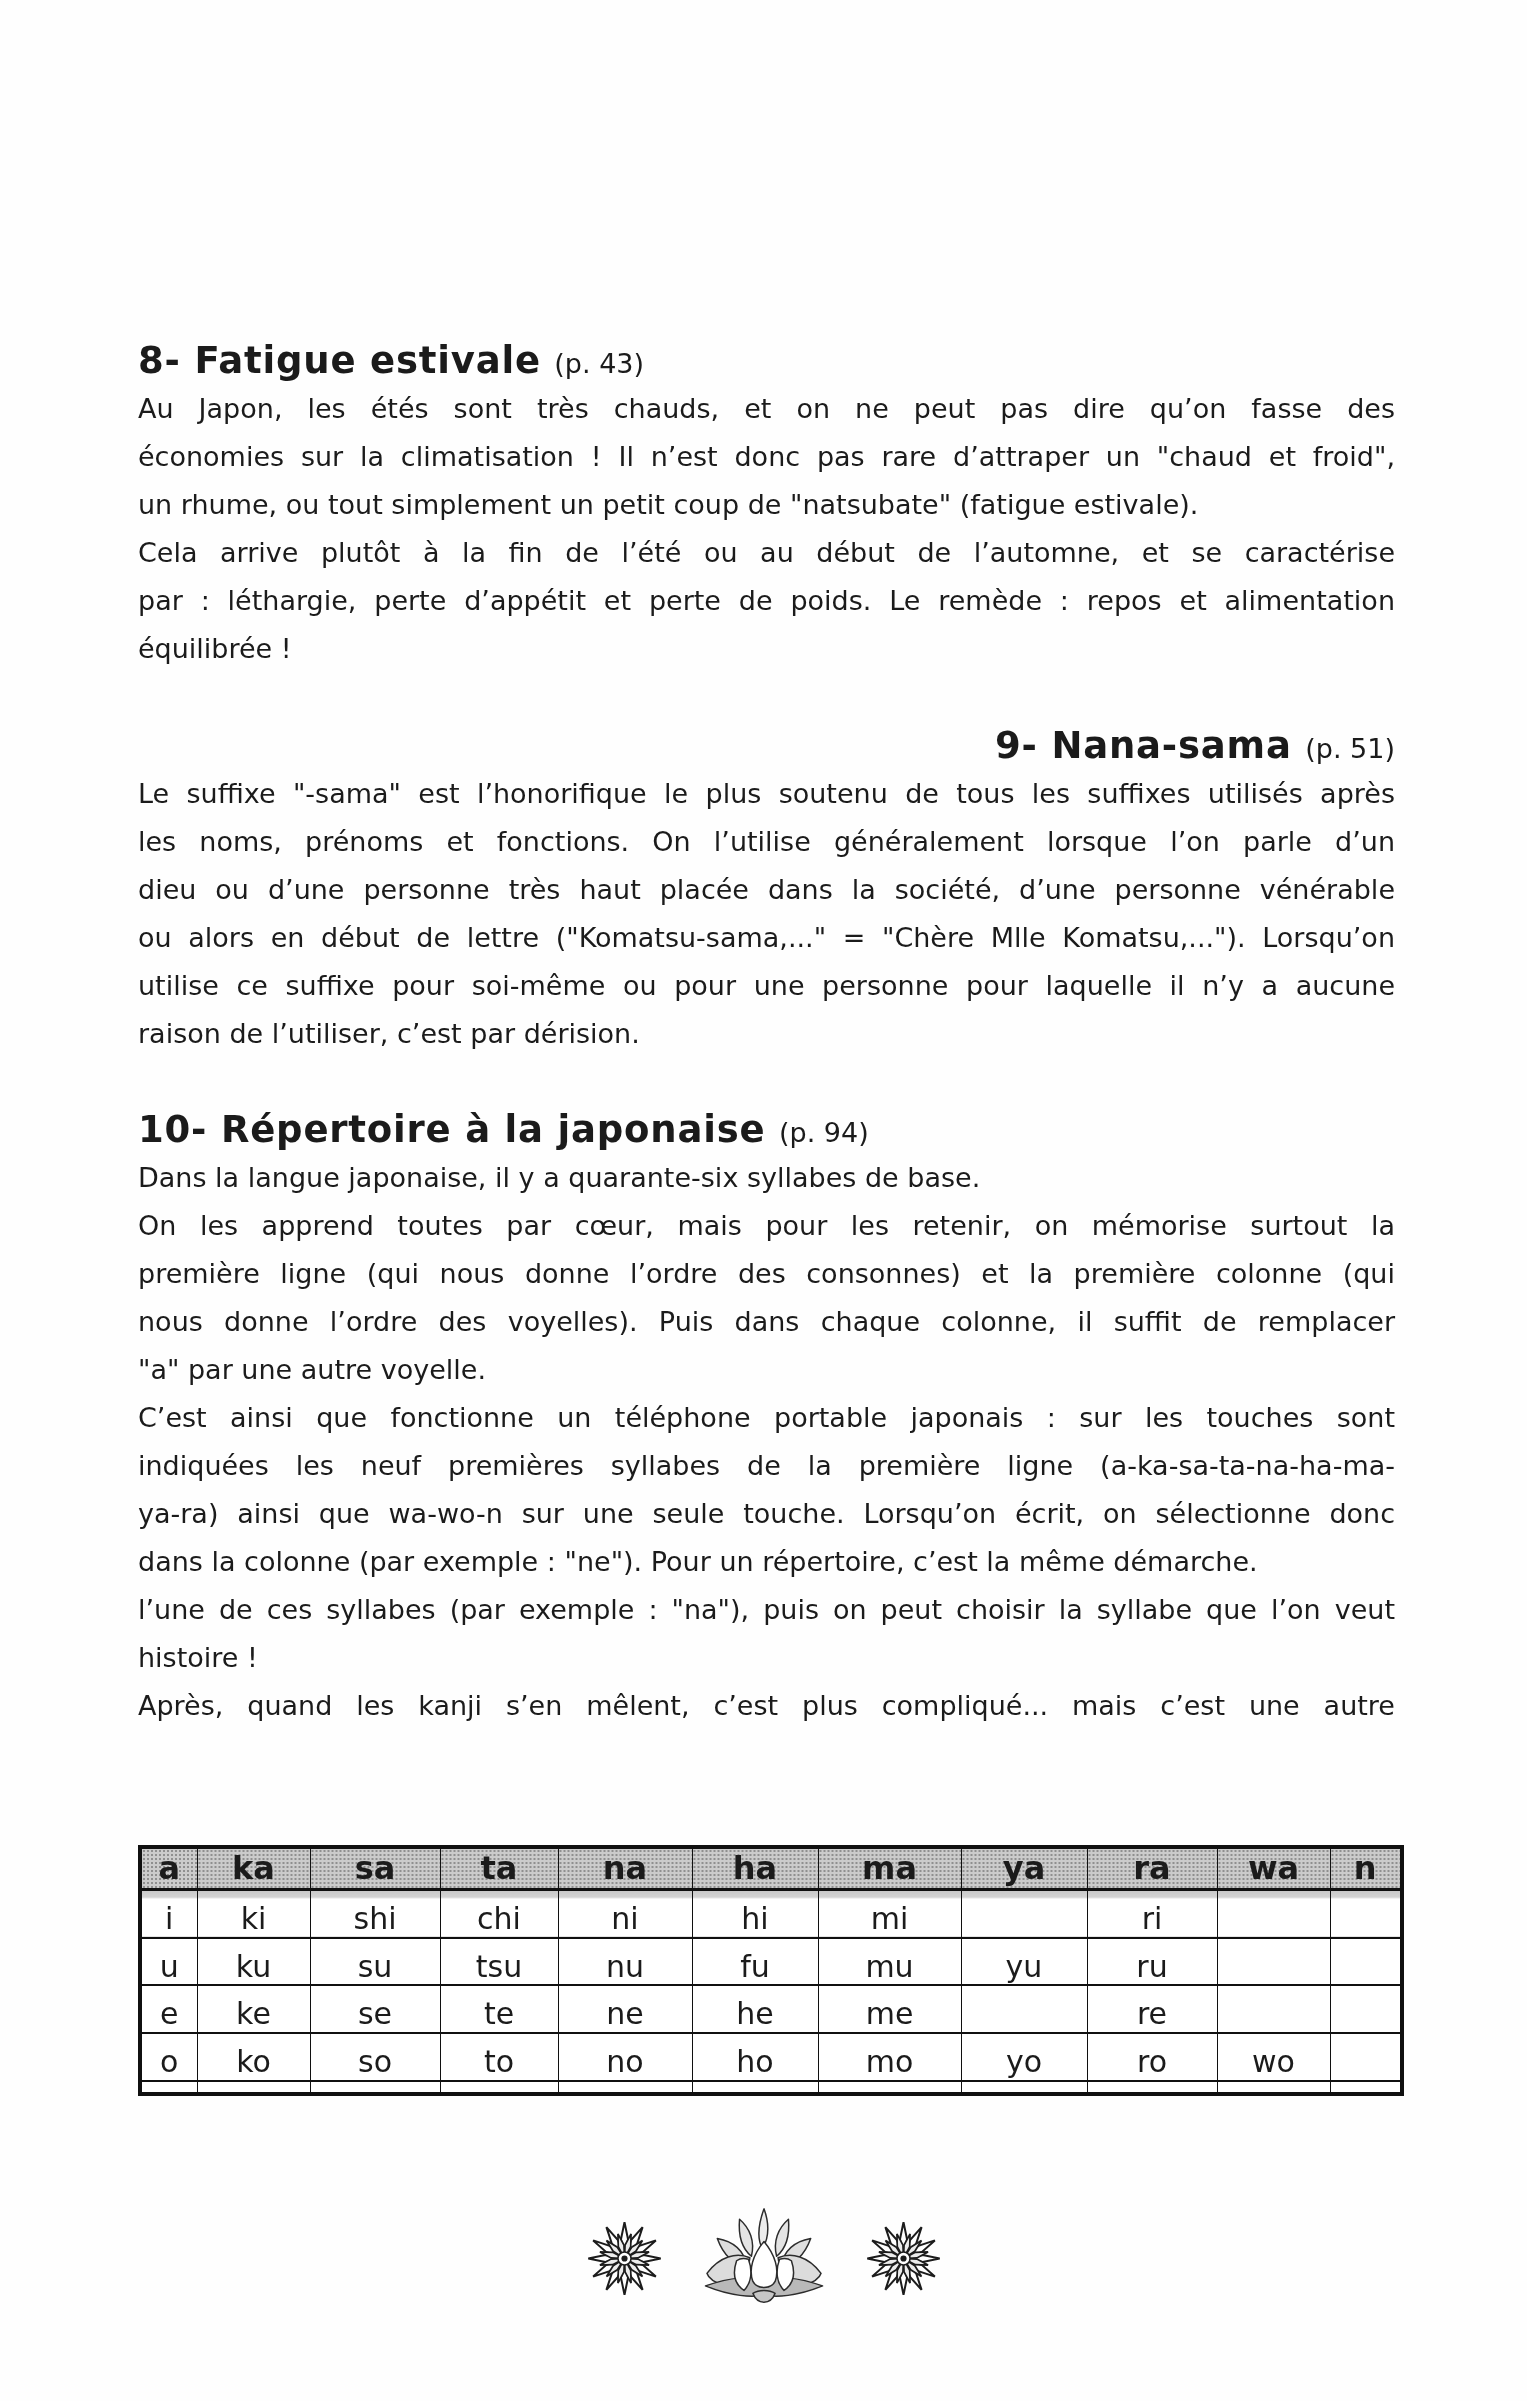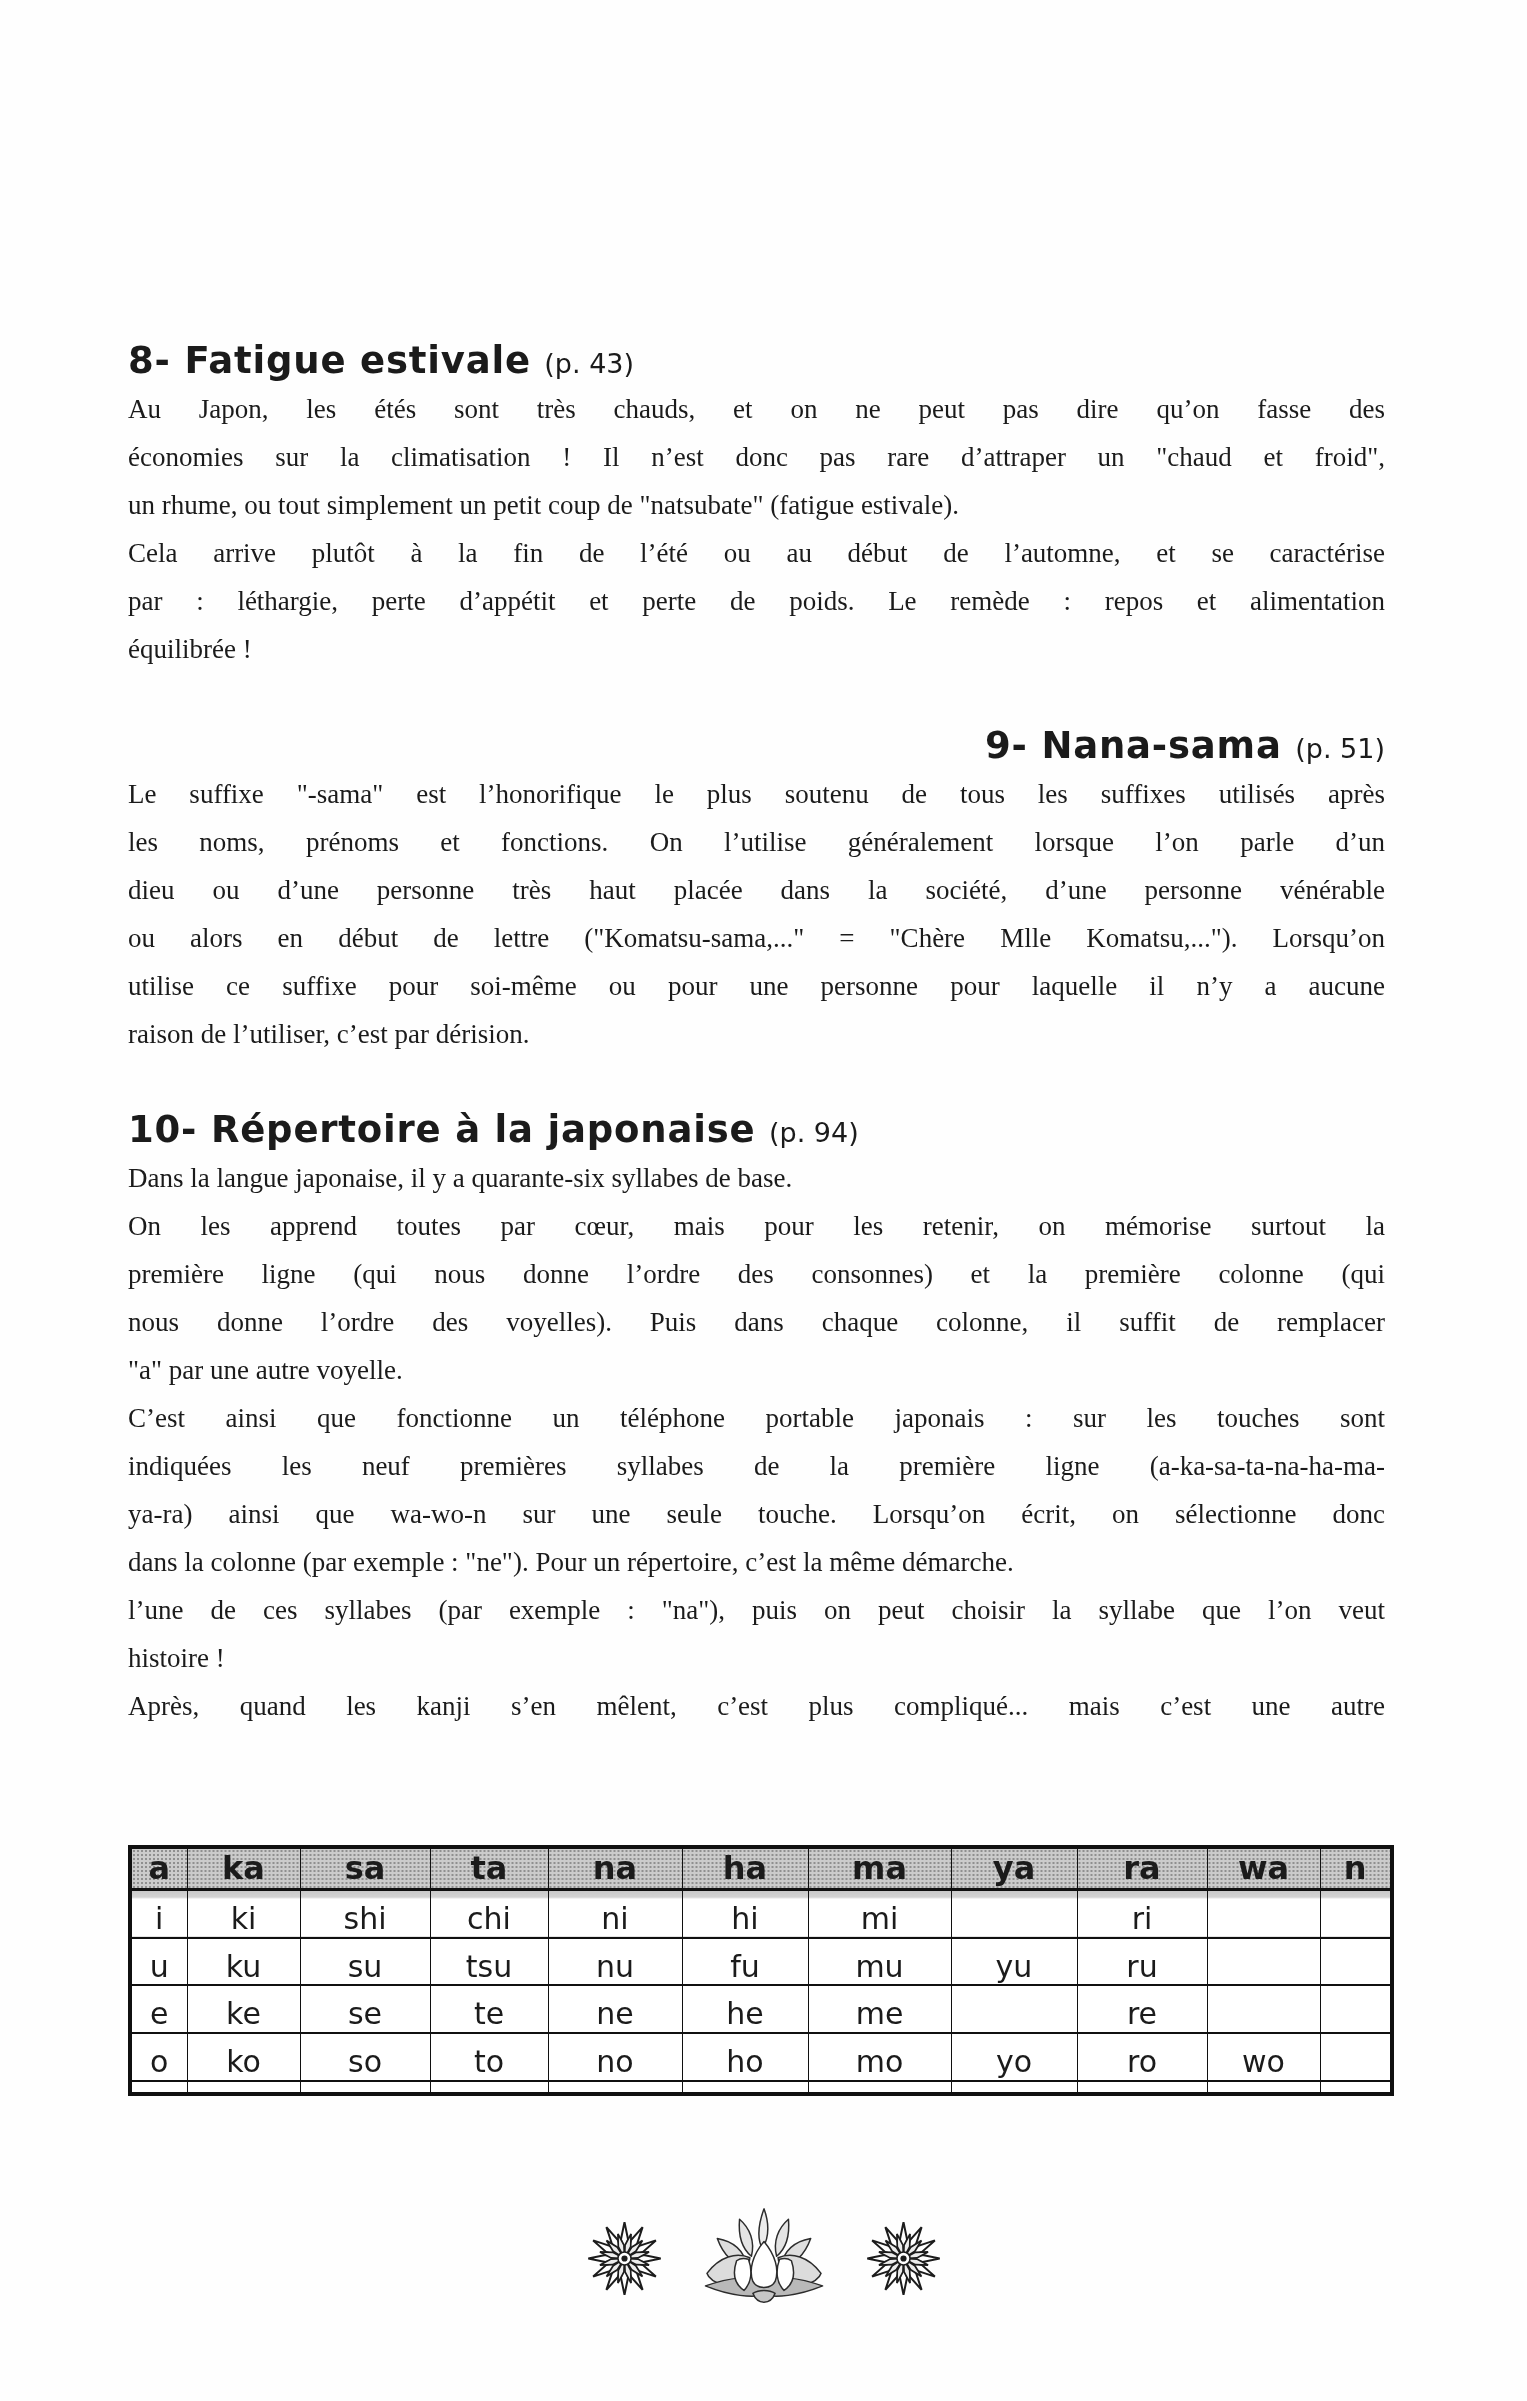--- a/index.html
+++ b/index.html
@@ -11,21 +11,21 @@
     width: 1527px;
     height: 2401px;
     background: #fefefe;
     color: #1b1b1b;
     font-family: "DejaVu Sans", sans-serif;
     overflow: hidden;
   }
 
   #content {
     position: absolute;
-    left: 128px;
+    left: 138px;
     top: 0;
     width: 1257px;
   }
 
   .heading {
     height: 48px;
     line-height: 48px;
     white-space: nowrap;
   }
   #h8 { margin-top: 337px; }
@@ -47,21 +47,20 @@
 
   .pline {
     height: 48px;
     line-height: 48px;
     font-size: 27px;
     white-space: nowrap;
     text-align: justify;
     text-align-last: justify;
     text-justify: inter-word;
     overflow: visible;
-    font-family: Liberation Serif, serif;
   }
   .pline.last {
     text-align-last: left;
   }
 
   table[data-table] {
     margin-top: 115px;
     width: 1261px;
     border-collapse: collapse;
     table-layout: fixed;

